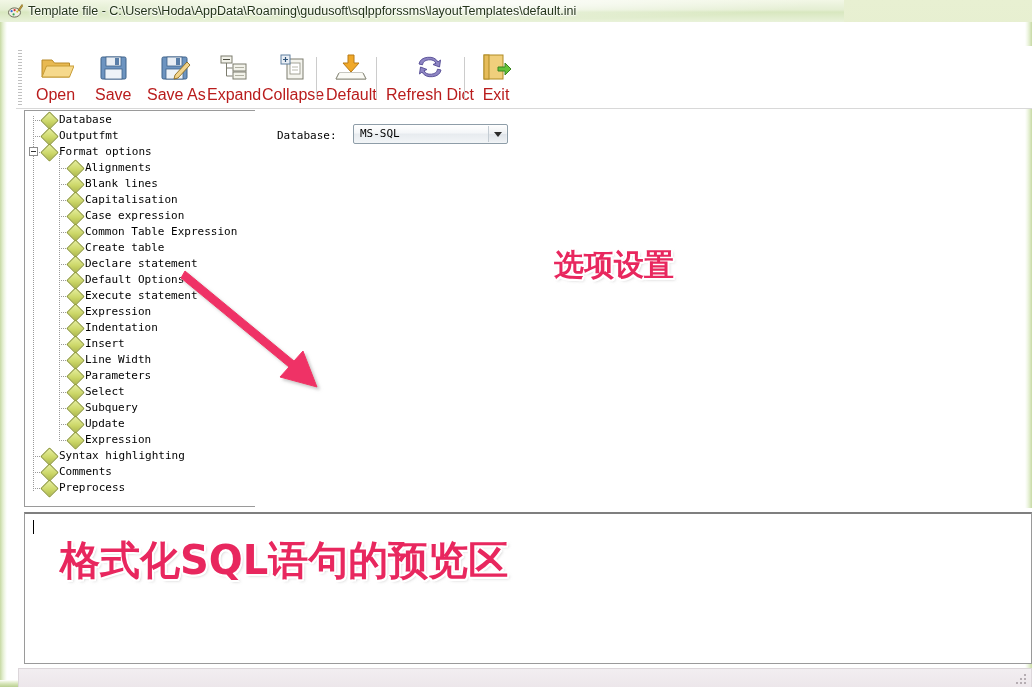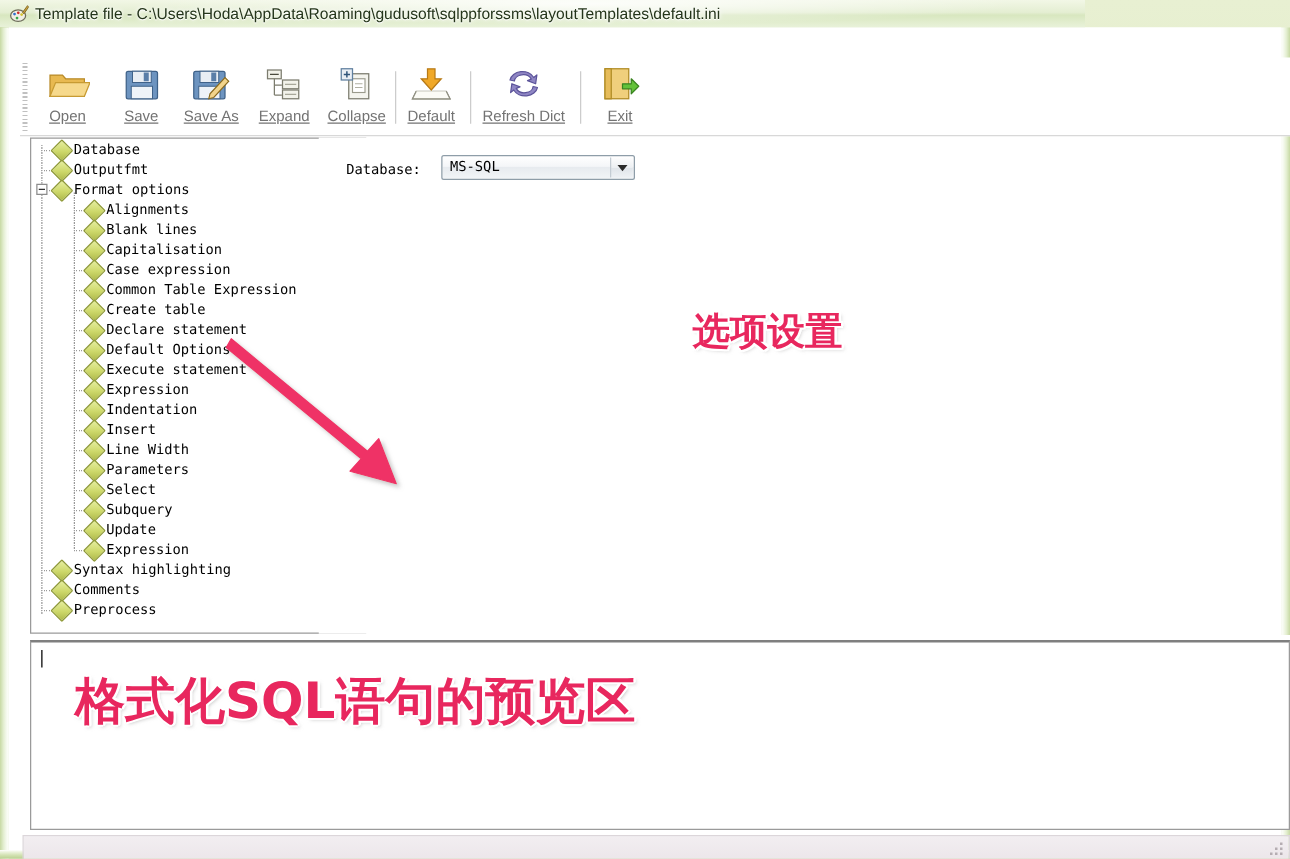--- a/index.html
+++ b/index.html
@@ -15,21 +15,20 @@
   #window{
     position:absolute;left:0;top:0;width:1032px;height:687px;
     background:linear-gradient(to bottom,#e8f0d2 0%,#dfe9c5 40%,#d3e2b2 70%,#c9dca4 100%);
     box-sizing:border-box;
   }
   #titlebar{
     position:absolute;left:0;top:0;width:844px;height:22px;
     background:linear-gradient(to bottom,#f2f7e6 0%,#e4eed2 45%,#d8e7bf 55%,#e9f2da 100%);
     border-bottom:1px solid #b9cf94;
     overflow:hidden;
-    padding-left:24px;
   }
   #titlebar .glow{
     position:absolute;left:120px;top:-14px;width:700px;height:34px;
     background:radial-gradient(ellipse at center,rgba(255,255,255,.85) 0%,rgba(255,255,255,0) 70%);
   }
   #app-icon{
     position:absolute;left:7px;top:3px;width:16px;height:16px;
   }
   #title-text{
     position:absolute;left:28px;top:3px;height:16px;line-height:16px;
@@ -82,23 +81,22 @@
     position:absolute;left:2px;top:4px;width:4px;height:55px;
     background-image:repeating-linear-gradient(to bottom,#c0c0c0 0 1px,transparent 1px 3px);
   }
   .tb-item{
     position:absolute;top:3px;height:57px;
     display:flex;flex-direction:column;align-items:center;justify-content:flex-start;
     cursor:default;
   }
   .tb-ico{width:36px;height:33px;position:relative;margin-top:2px;}
   .tb-lbl{
-    font-size:12px;color:#737373;margin-top:2px;white-space:nowrap;
+    font-size:16px;color:#b91c1c;margin-top:2px;white-space:nowrap;
     font-family:"Liberation Sans",sans-serif;
-    text-decoration:underline;
   }
   .tb-sep{
     position:absolute;top:11px;width:1px;height:42px;background:#cccccc;
   }
 
   
   #tree-panel{
     position:absolute;left:16px;top:87px;width:269px;height:397px;
     background:#ffffff;border:1px solid #9a9a9a;box-sizing:border-box;
     overflow:hidden;

